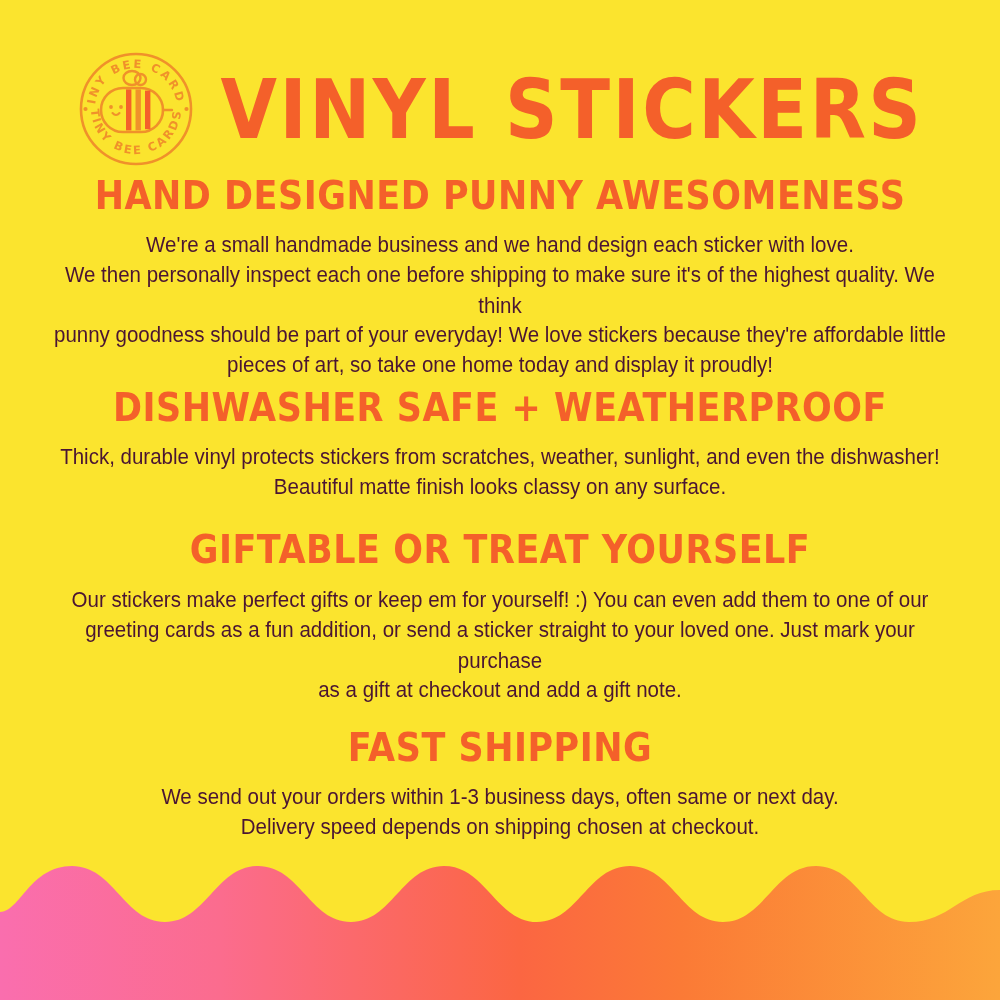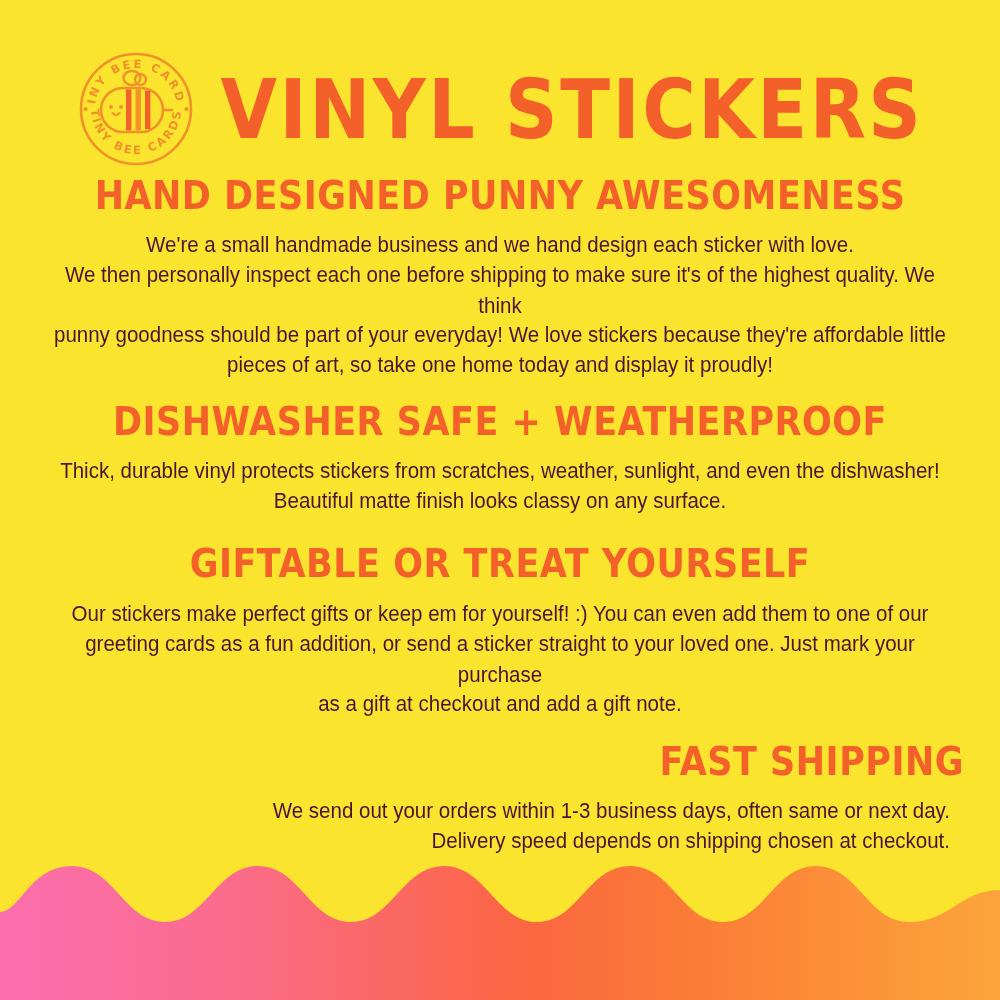--- a/index.html
+++ b/index.html
@@ -47,21 +47,21 @@
     transform-origin:center;
   }
 
   
   #sections {
     margin-top:28px;
     padding:0 36px;
   }
 
   .section { text-align:center; margin-bottom:30px; }
-  .section:last-child { margin-bottom:0;text-align:right; }
+  .section:last-child { margin-bottom:0; }
 
   .section-heading {
     font-family:"DejaVu Sans", sans-serif;
     font-size:35px;
     font-weight:bold;
     color:#F4602A;
     letter-spacing:0.5px;
     line-height:1.15;
     transform:scaleY(1.14);
     transform-origin:center bottom;
@@ -75,21 +75,21 @@
     color:#4A1533;
     line-height:1.38;
     transform:scaleY(1.06);
     transform-origin:center top;
     max-width:900px;
     margin:0 auto;
   }
   .section-body .ln { display:block; }
 
   
-  #section-hand-designed { margin-bottom:32px; }
+  #section-hand-designed { margin-bottom:18px; }
   #section-dishwasher   { margin-bottom:34px;margin-top:9px; }
   #section-giftable     { margin-bottom:32px;margin-top:16px; }
 
   
   #wave-footer {
     position:absolute;
     left:0;
     bottom:0;
     width:1000px;
     height:160px;

